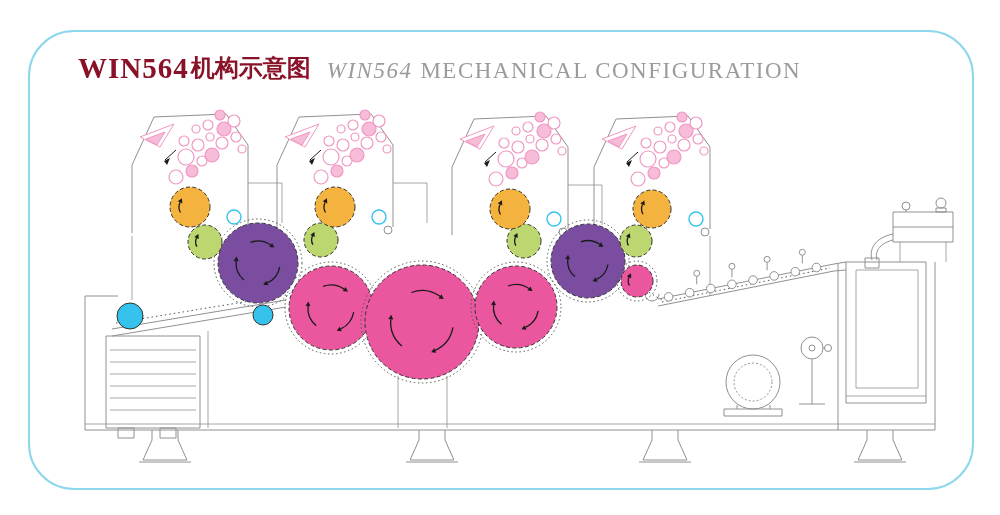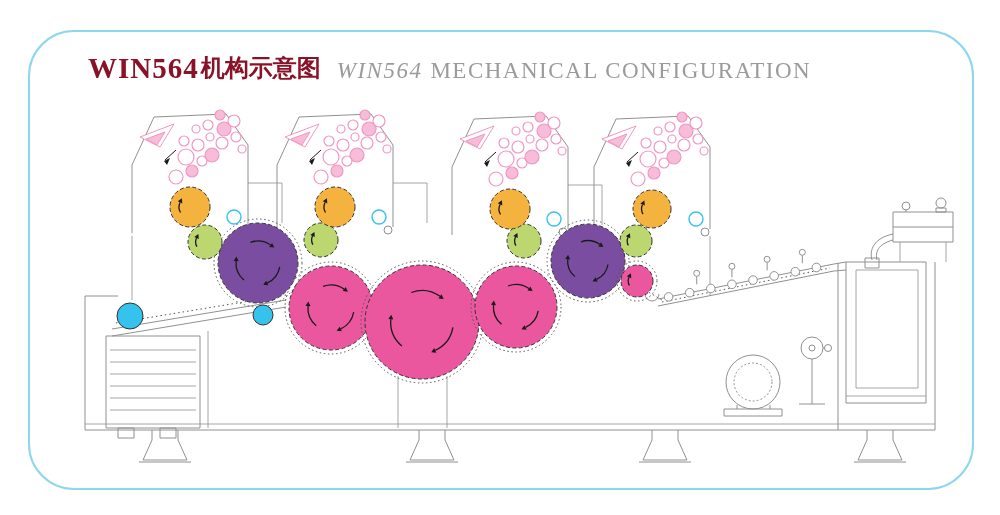--- a/index.html
+++ b/index.html
@@ -1,20 +1,20 @@
 <!DOCTYPE html>
 <html style="--border: #8dd7ec; --title-red: #8a1228; --title-gray: #9b9b9b; --outline: #909090;"><head>
 <meta charset="utf-8">
 <style>
   html,body{margin:0;padding:0;background:#ffffff;}
   .canvas{position:relative;width:1000px;height:515px;background:#fff;overflow:hidden;
           font-family:"Liberation Sans",sans-serif;}
   .panel{position:absolute;left:28px;top:30px;width:942px;height:456px;
          border:2.5px solid var(--border,#8dd7ec);border-radius:46px;background:#fff;}
-  .title{position:absolute;left:88px;top:52px;white-space:nowrap;}
+  .title{position:absolute;left:78px;top:52px;white-space:nowrap;}
   .t-brand{color:var(--title-red,#8a1228);font-family:"Liberation Serif",serif;
            font-weight:bold;font-size:29px;letter-spacing:1px;}
   .t-cn{color:var(--title-red,#8a1228);font-family:"DejaVu Sans",sans-serif;
         font-weight:bold;font-size:24px;margin-left:2px;vertical-align:2px;}
   .t-gray{color:var(--title-gray,#9b9b9b);font-family:"Liberation Serif",serif;
           font-size:23px;letter-spacing:1.5px;margin-left:16px;}
   .t-gray .it{font-style:italic;margin-right:8px;}
   svg{position:absolute;left:0;top:0;}
   .ol{stroke:var(--outline,#909090);fill:none;stroke-width:1;}
   .ol-thin{stroke:var(--outline,#909090);fill:none;stroke-width:0.8;}

